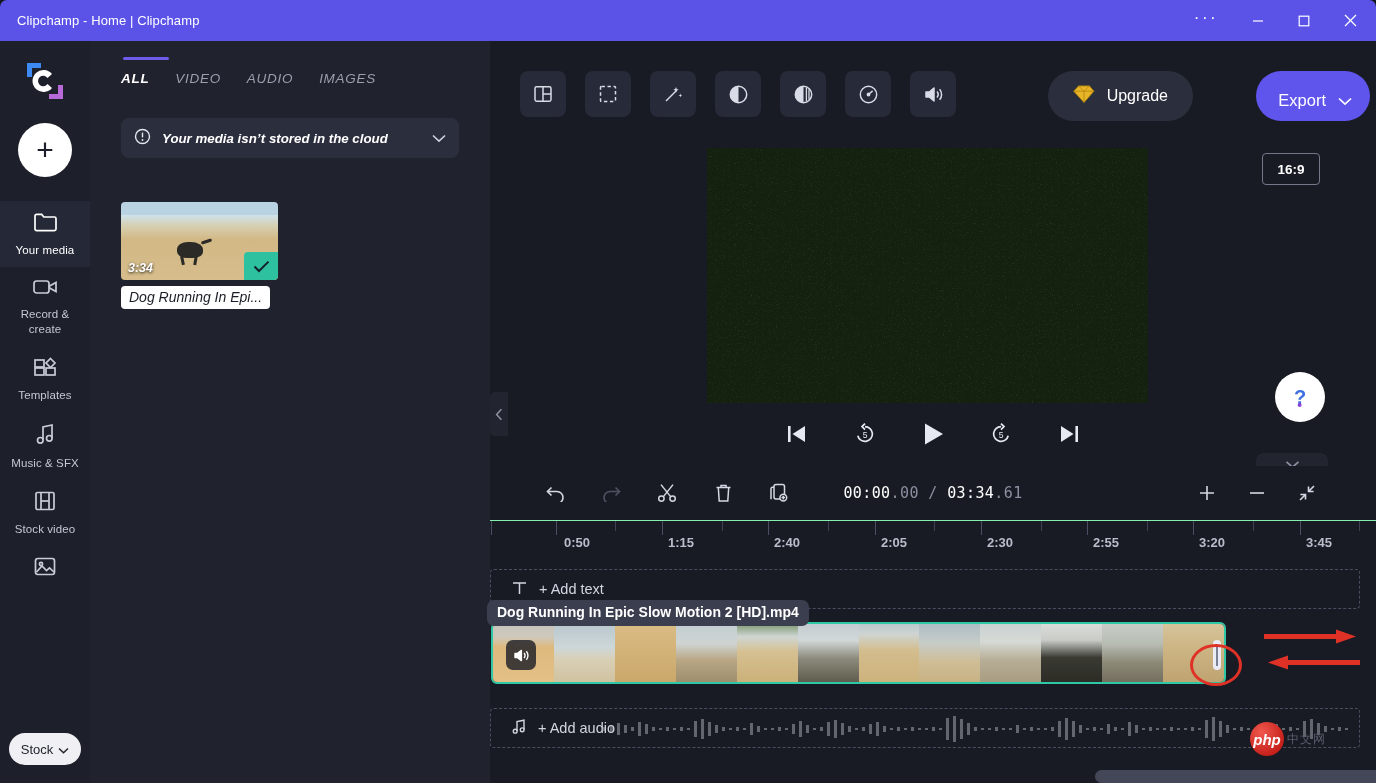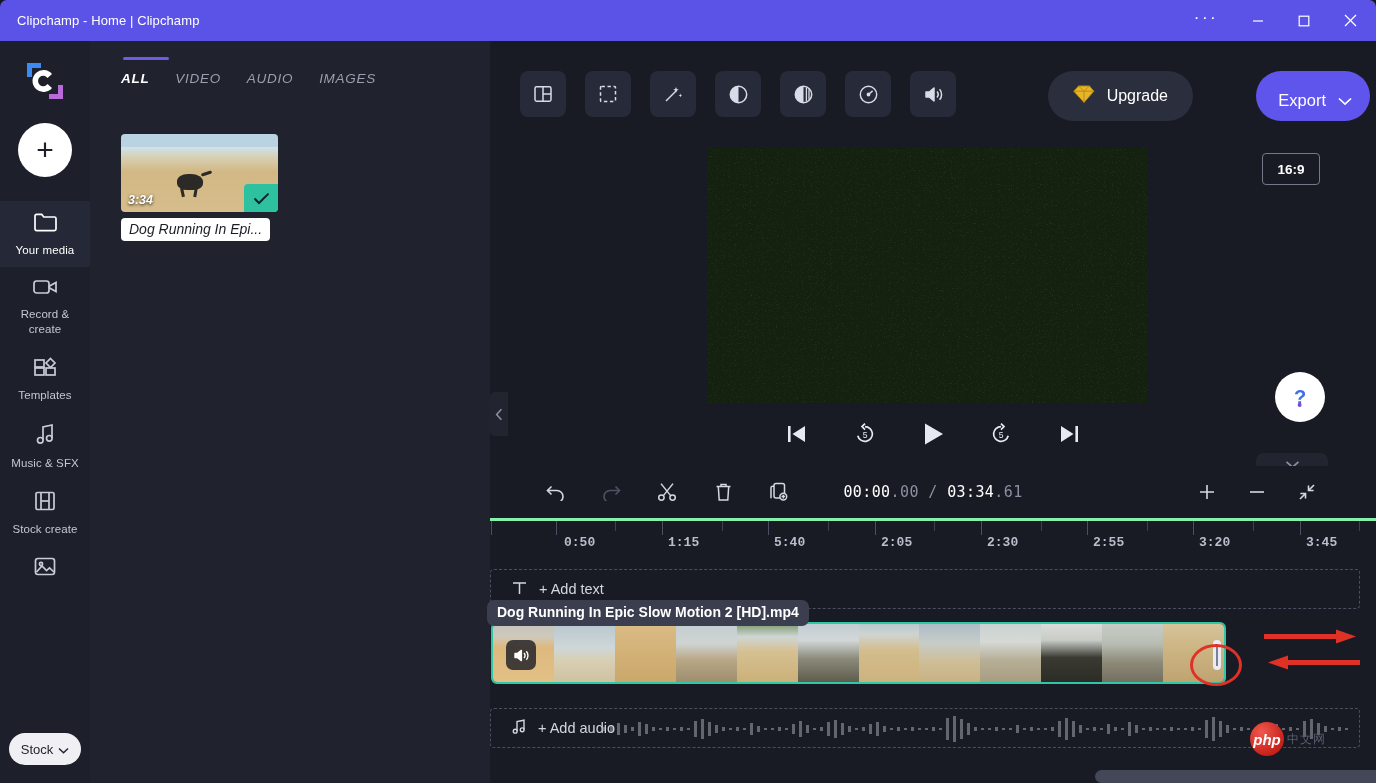--- a/index.html
+++ b/index.html
@@ -150,36 +150,36 @@
   .stage-dd {
     position: absolute; right: 48px; bottom: -9px; width: 72px; height: 22px;
     background: #22252f; border-radius: 8px 8px 0 0; display:flex; align-items:center;
     justify-content:center; color:#8e92a4; cursor:pointer;
   }
 
   
   .timeline { position: absolute; left: 490px; top: 466px; width: 886px; height: 317px; background: #191b24; }
   .tl-toolbar {
     position: absolute; left: 0; top: 0; width: 886px; height: 55px;
-    display: flex; align-items: center; border-bottom: 3px solid #86efac;
+    display: flex; align-items: center; border-bottom: 1px solid #86efac;
   }
   .tl-btn {
     width: 38px; height: 34px; display: flex; align-items: center; justify-content: center;
     color: #d5d8e4; cursor: pointer; border-radius: 5px;
   }
   .tl-btn.disabled { color: #4e5263; }
   .timecode {
     position: absolute; left: 0; width: 886px; text-align: center;
     font-family: "DejaVu Sans Mono", monospace; font-size: 15px; letter-spacing: .4px; pointer-events: none;
   }
   .tc-strong { color: #ffffff; }
   .tc-dim { color: #8b8fa0; }
   .tl-right { margin-left: auto; display: flex; gap: 12px; padding-right: 50px; z-index: 2; }
 
-  .ruler { position: absolute; left: 0; top: 55px; width: 886px; height: 40px; font-family: Liberation Mono, monospace; }
+  .ruler { position: absolute; left: 0; top: 55px; width: 886px; height: 40px; }
   .ruler .tick { position: absolute; top: 0; width: 1px; height: 10px; background: #3c4052; }
   .ruler .tick.major { height: 14px; background: #4a4e62; }
   .ruler .lab { position: absolute; top: 14px; color: #b9bdcc; font-size: 13px; font-weight: bold; }
 
   .track-text {
     position: absolute; left: 0; top: 103px; width: 870px; height: 40px;
     border: 1px dashed #4a4e60; border-radius: 4px; display: flex; align-items: center;
     padding-left: 20px; gap: 11px; color: #d3d6e2; font-size: 14.5px; cursor: pointer;
   }
   .clip {
@@ -313,21 +313,21 @@
 
       <div class="rail-item">
         <span class="ico">
           <svg width="22" height="22" viewBox="0 0 22 22" fill="none" stroke="currentColor" stroke-width="1.7">
             <rect x="2" y="2.5" width="18" height="17" rx="1.6"></rect>
             <line x1="7" y1="2.5" x2="7" y2="19.5"></line>
               <line x1="15" y1="2.5" x2="15" y2="19.5"></line>
             <line x1="7" y1="11" x2="15" y2="11"></line>
           </svg>
         </span>
-        <span class="lbl">Stock create</span>
+        <span class="lbl">Stock video</span>
       </div>
 
       <div class="rail-item">
         <span class="ico">
           <svg width="24" height="21" viewBox="0 0 24 21" fill="none" stroke="currentColor" stroke-width="1.7">
             <rect x="2.5" y="2.5" width="19" height="16" rx="2.4"></rect>
             <circle cx="8" cy="8" r="1.6"></circle>
               <path d="M3.5 16l5.5-6 4.5 4.6 3-2.8 4.5 4.2"></path>
           </svg>
         </span>
@@ -346,20 +346,35 @@
   </div>
 
   <div class="media-panel">
     <div class="tabs">
       <div class="tab active">ALL</div>
       <div class="tab">VIDEO</div>
       <div class="tab">AUDIO</div>
       <div class="tab">IMAGES</div>
     </div>
 
+    <div class="cloud-note">
+      <span>
+        <svg width="17" height="17" viewBox="0 0 17 17" fill="none" stroke="#e4e7f0" stroke-width="1.4">
+          <circle cx="8.5" cy="8.5" r="7"></circle>
+            <line x1="8.5" y1="4.6" x2="8.5" y2="9.4"></line>
+            <circle cx="8.5" cy="12" r=".9" fill="#e4e7f0" stroke="none"></circle>
+        </svg>
+      </span>
+      <span class="txt">Your media isn’t stored in the cloud</span>
+      <span class="chev">
+        <svg width="14" height="9" viewBox="0 0 14 9" fill="none" stroke="#cfd2de" stroke-width="1.6">
+            <path d="M1 1.5 7 7.2 13 1.5"></path>
+          </svg>
+      </span>
+    </div>
 
     <div class="media-grid">
       <div class="media-card">
         <div class="thumb">
           <div class="dog"></div>
           <div class="tail"></div>
           <div class="dur-badge">3:34</div>
           <div class="check-badge">
             <svg width="17" height="13" viewBox="0 0 17 13" fill="none" stroke="#12232a" stroke-width="2">
                 <path d="M1.5 6.5 6 11 15.5 1.6"></path>
@@ -575,21 +590,21 @@
 
     <div class="ruler">
       <div class="tick major" style="left:1px"></div>
       <div class="tick major" style="left:66px"></div>
         <div class="lab" style="left:74px">0:50</div>
       <div class="tick" style="left:125px"></div>
       <div class="tick major" style="left:172px"></div>
         <div class="lab" style="left:178px">1:15</div>
       <div class="tick" style="left:232px"></div>
       <div class="tick major" style="left:278px"></div>
-        <div class="lab" style="left:284px">5:40</div>
+        <div class="lab" style="left:284px">2:40</div>
       <div class="tick" style="left:338px"></div>
       <div class="tick major" style="left:385px"></div>
         <div class="lab" style="left:391px">2:05</div>
       <div class="tick" style="left:444px"></div>
       <div class="tick major" style="left:491px"></div>
         <div class="lab" style="left:497px">2:30</div>
       <div class="tick" style="left:551px"></div>
       <div class="tick major" style="left:597px"></div>
         <div class="lab" style="left:603px">2:55</div>
       <div class="tick" style="left:657px"></div>

